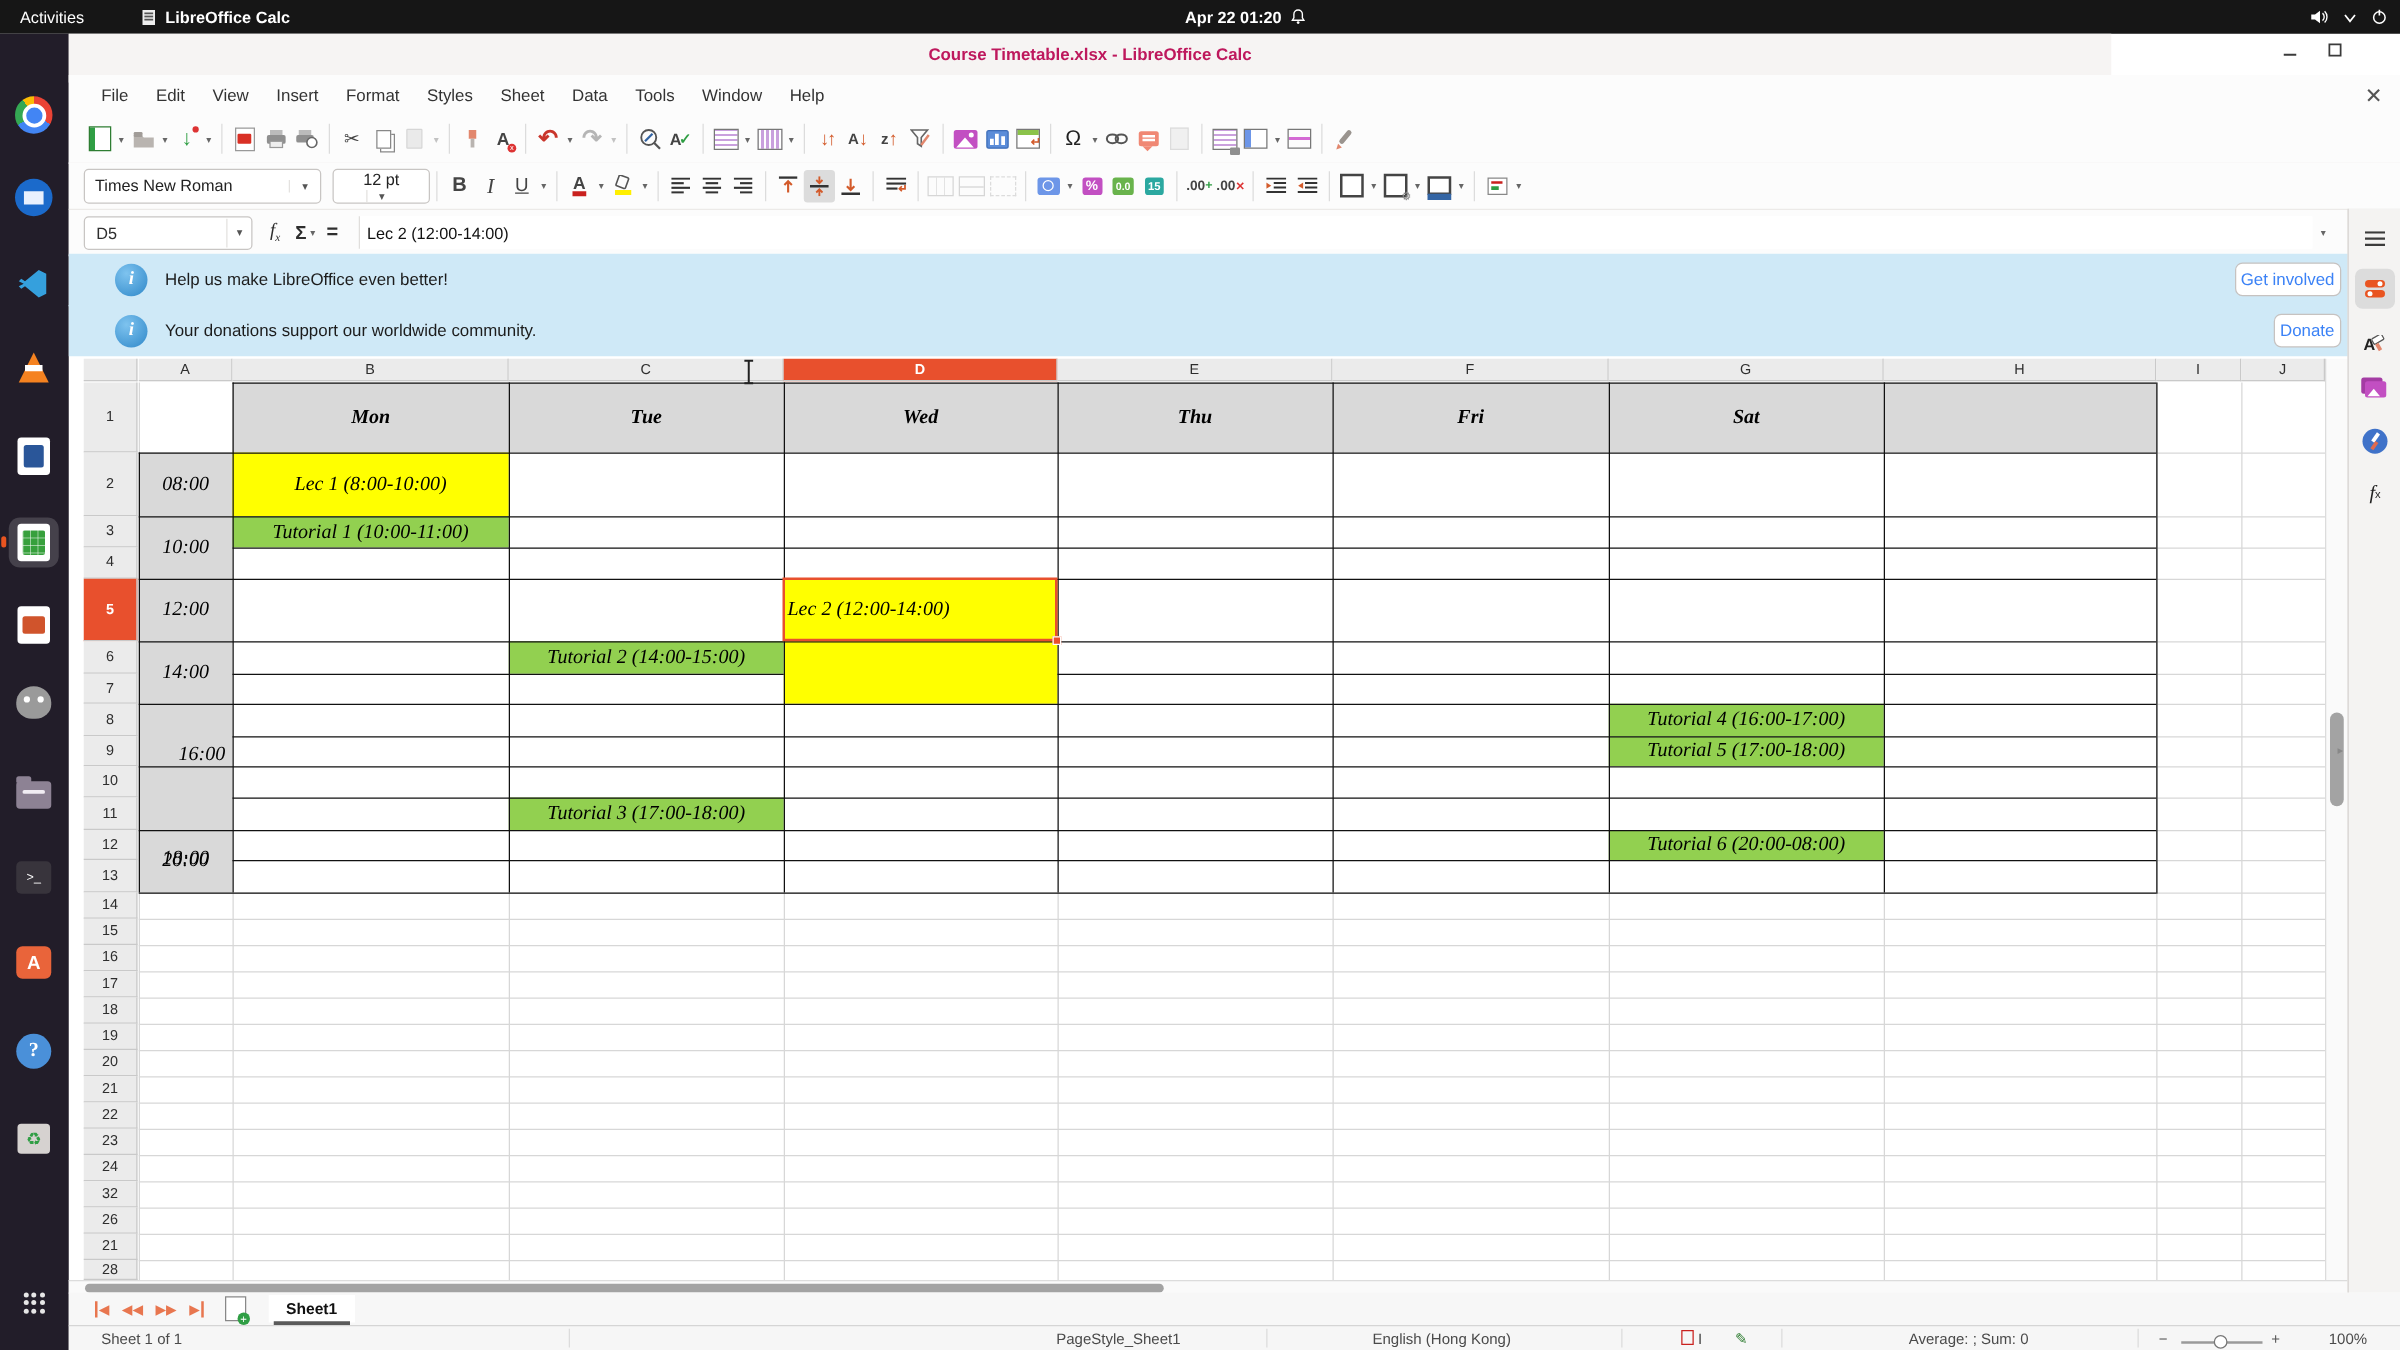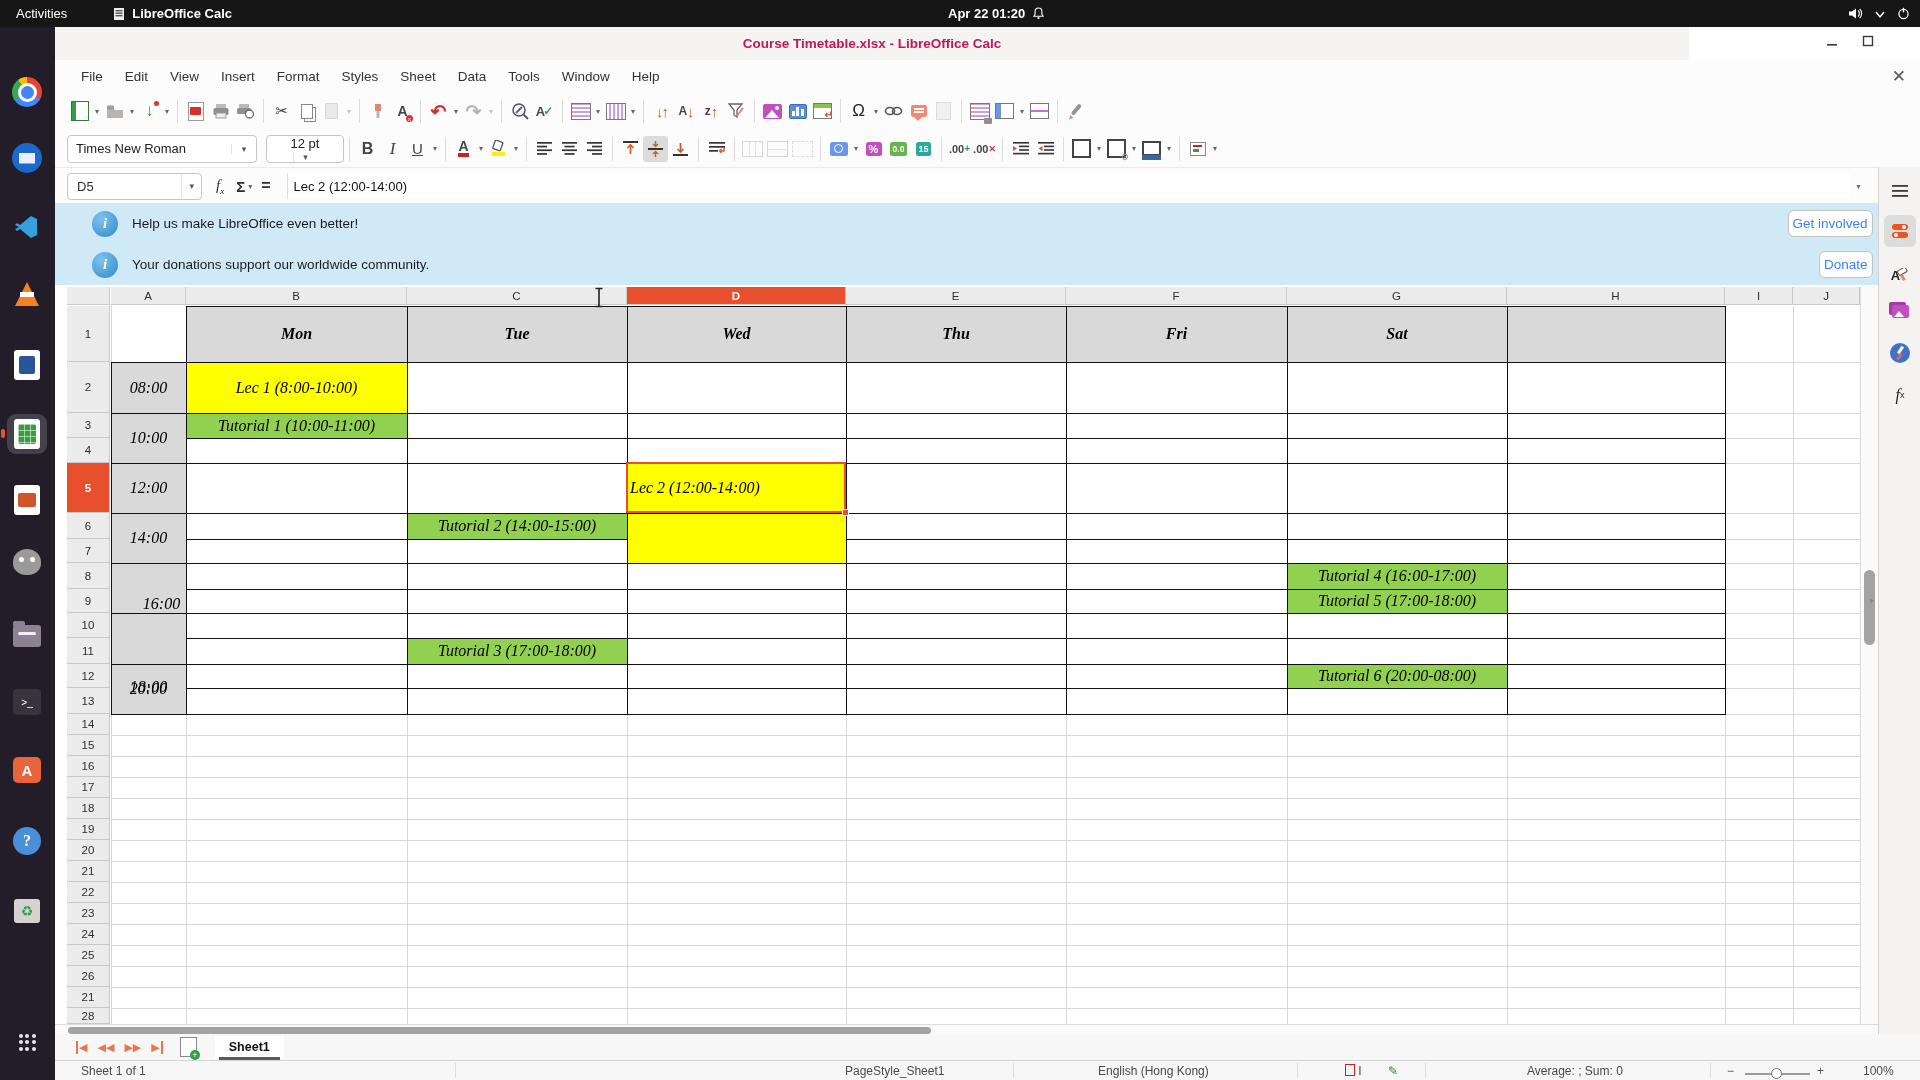--- a/index.html
+++ b/index.html
@@ -606,21 +606,21 @@
       <div class="hdrcell" style="position: absolute; left: 67px; top: 735px; width: 43px; height: 21px;">15</div>
       <div class="hdrcell" style="position: absolute; left: 67px; top: 756px; width: 43px; height: 21px;">16</div>
       <div class="hdrcell" style="position: absolute; left: 67px; top: 777px; width: 43px; height: 21px;">17</div>
       <div class="hdrcell" style="position: absolute; left: 67px; top: 798px; width: 43px; height: 21px;">18</div>
       <div class="hdrcell" style="position: absolute; left: 67px; top: 819px; width: 43px; height: 21px;">19</div>
       <div class="hdrcell" style="position: absolute; left: 67px; top: 840px; width: 43px; height: 21px;">20</div>
       <div class="hdrcell" style="position: absolute; left: 67px; top: 861px; width: 43px; height: 21px;">21</div>
       <div class="hdrcell" style="position: absolute; left: 67px; top: 882px; width: 43px; height: 21px;">22</div>
       <div class="hdrcell" style="position: absolute; left: 67px; top: 903px; width: 43px; height: 21px;">23</div>
       <div class="hdrcell" style="position: absolute; left: 67px; top: 924px; width: 43px; height: 21px;">24</div>
-      <div class="hdrcell" style="position: absolute; left: 67px; top: 945px; width: 43px; height: 21px;">25</div>
+      <div class="hdrcell" style="position: absolute; left: 67px; top: 945px; width: 43px; height: 21px;">32</div>
       <div class="hdrcell" style="position: absolute; left: 67px; top: 966px; width: 43px; height: 21px;">26</div>
       <div class="hdrcell" style="position: absolute; left: 67px; top: 987px; width: 43px; height: 21px;">21</div>
       <div class="hdrcell" style="position: absolute; left: 67px; top: 1008px; width: 43px; height: 16px;">28</div>
       <div style="position: absolute; left: 111px; top: 306px; width: 1px; height: 718px; background: rgb(215, 215, 215);"></div>
       <div style="position: absolute; left: 186px; top: 306px; width: 1px; height: 718px; background: rgb(215, 215, 215);"></div>
       <div style="position: absolute; left: 407px; top: 306px; width: 1px; height: 718px; background: rgb(215, 215, 215);"></div>
       <div style="position: absolute; left: 627px; top: 306px; width: 1px; height: 718px; background: rgb(215, 215, 215);"></div>
       <div style="position: absolute; left: 846px; top: 306px; width: 1px; height: 718px; background: rgb(215, 215, 215);"></div>
       <div style="position: absolute; left: 1066px; top: 306px; width: 1px; height: 718px; background: rgb(215, 215, 215);"></div>
       <div style="position: absolute; left: 1287px; top: 306px; width: 1px; height: 718px; background: rgb(215, 215, 215);"></div>

